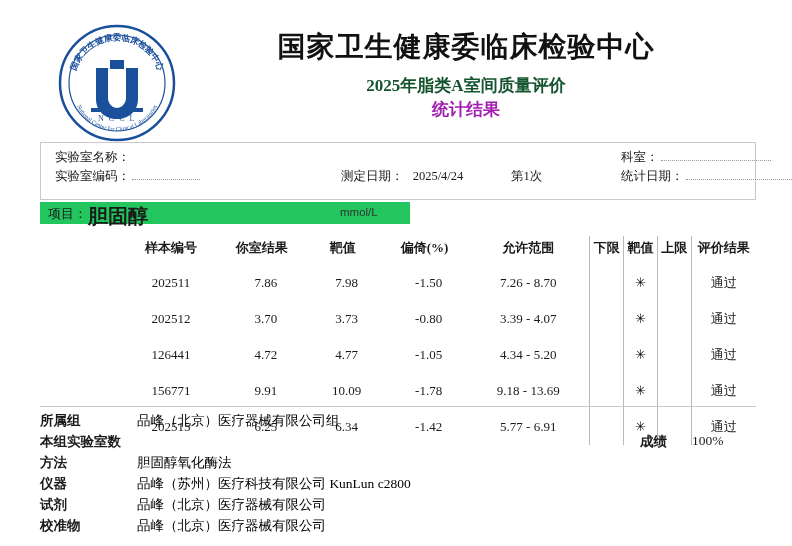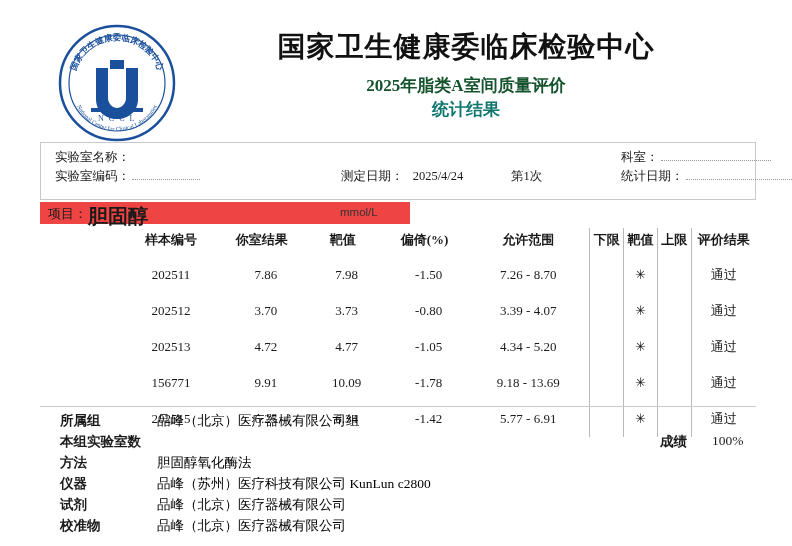--- a/index.html
+++ b/index.html
@@ -56,21 +56,21 @@
     font-size: 17px;
     font-weight: bold;
     color: #14532d;
     margin-top: 10px;
     line-height: 24px;
   }
   .sub-title2 {
     font-family: "Liberation Serif", serif;
     font-size: 17px;
     font-weight: bold;
-    color: #0f766e;
+    color: #a21caf;
     line-height: 24px;
   }
 
   
   .info-box {
     position: absolute;
     left: 40px;
     top: 142px;
     width: 716px;
     height: 58px;
@@ -104,21 +104,21 @@
   .batch { left: 470px; top: 25px; }
   .stat-date { left: 580px; top: 25px; }
 
   
   .item-bar {
     position: absolute;
     left: 40px;
     top: 202px;
     width: 370px;
     height: 22px;
-    background: #ef4444;
+    background: #22c55e;
     text-align: center;
   }
   .item-label {
     position: absolute;
     left: 8px;
     top: 3px;
     font-size: 13px;
     font-family: "Liberation Serif", serif;
   }
   .item-name {
@@ -135,21 +135,21 @@
     top: 4px;
     font-size: 11.5px;
     font-family: "Liberation Sans", sans-serif;
     color: #333;
   }
 
   
   .table-wrap {
     position: absolute;
     left: 40px;
-    top: 228px;
+    top: 236px;
     width: 716px;
   }
   table.result {
     border-collapse: collapse;
     width: 716px;
     font-family: "Liberation Serif", serif;
   }
   table.result th {
     font-size: 13px;
     font-weight: bold;
@@ -186,21 +186,21 @@
   
   .bottom-line {
     position: absolute;
     left: 40px;
     top: 406px;
     width: 716px;
     border-top: 1px solid #c9c9c9;
   }
   .bottom {
     position: absolute;
-    left: 52px;
+    left: 32px;
     top: 412px;
     width: 716px;
     font-family: "Liberation Serif", serif;
     font-size: 13.5px;
   }
   .brow {
     position: relative;
     height: 21px;
   }
   .blabel {
@@ -318,21 +318,21 @@
             <td class="col-your num">3.70</td>
             <td class="col-target num">3.73</td>
             <td class="col-bias num">-0.80</td>
             <td class="col-range">3.39 - 4.07</td>
             <td class="col-low"></td>
             <td class="col-tgt"><span class="marker">✳</span></td>
             <td class="col-high"></td>
             <td class="col-eval">通过</td>
           </tr>
           <tr>
-            <td class="col-sample">202513</td>
+            <td class="col-sample">126441</td>
             <td class="col-your num">4.72</td>
             <td class="col-target num">4.77</td>
             <td class="col-bias num">-1.05</td>
             <td class="col-range">4.34 - 5.20</td>
             <td class="col-low"></td>
             <td class="col-tgt"><span class="marker">✳</span></td>
             <td class="col-high"></td>
             <td class="col-eval">通过</td>
           </tr>
           <tr>

